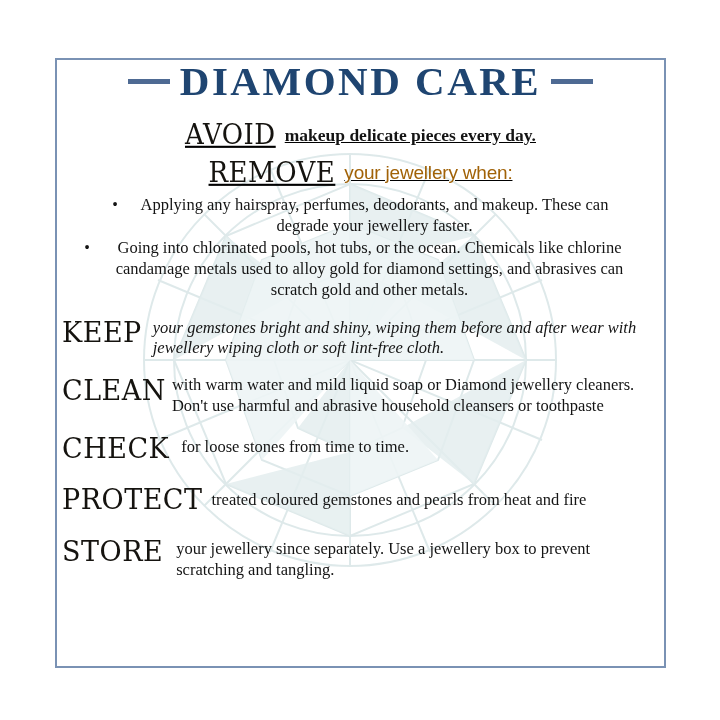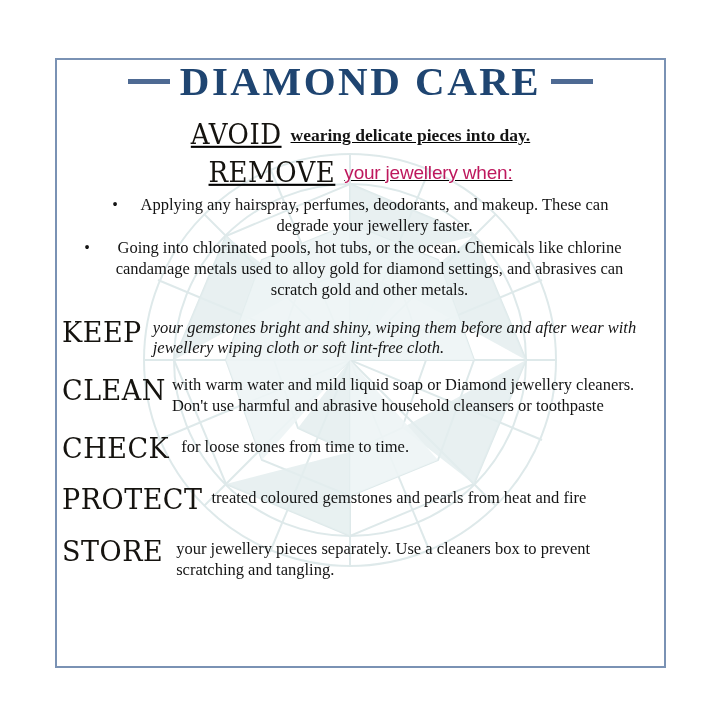--- a/index.html
+++ b/index.html
@@ -113,21 +113,21 @@
     font-size: 17.5px;
     color: #141414;
   }
 
   
   #remove-keyword { font-size: 26px; }
   #remove-text {
     font-family: "Liberation Sans", sans-serif;
     font-weight: 400;
     font-size: 19px;
-    color: #be185d;
+    color: #a16207;
     letter-spacing: -0.2px;
   }
   .remove-row { margin-top: 8px; }
   .avoid-row  { margin-top: 10px; }
 
   
   #bullets {
     margin-top: 7px;
     padding: 0 20px;
   }
@@ -176,21 +176,21 @@
     padding-right: 4px;
   }
 
   
   #row-keep    { margin-top: 16px; }
   #row-keep    .kw-body { padding-left: 11px; padding-top: 1px; font-style: italic; }
   #row-clean   { margin-top: 16px; justify-content: center; }
   #row-clean   .kw-body { padding-left: 6px; padding-top: 0px; }
   #row-check   { margin-top: 17px; align-items: center; }
   #row-check   .kw-body { padding-left: 12px; }
-  #row-protect { margin-top: 22px; }
+  #row-protect { margin-top: 22px; align-items: center; }
   #row-protect .kw-body { padding-left: 9px; padding-top: 4px; }
   #row-store   { margin-top: 23px; }
   #row-store   .kw-body { padding-left: 13px; padding-top: 3px; }
 </style>
 </head>
 <body>
 
 <div id="watermark">
   <svg viewBox="0 0 440 480" xmlns="http://www.w3.org/2000/svg">
     <g fill="none" stroke="#dbe7e8" stroke-width="2" opacity="0.9">
@@ -235,21 +235,21 @@
 
   <div class="title-row">
     <span class="title-dash"></span>
     <h1 id="page-title">DIAMOND CARE</h1>
     <span class="title-dash"></span>
   </div>
 
 
   <div class="centered-line avoid-row">
     <span class="kw" id="avoid-keyword">AVOID</span>
-    <span id="avoid-text">wearing delicate pieces into day.</span>
+    <span id="avoid-text">makeup delicate pieces every day.</span>
   </div>
 
   <div class="centered-line remove-row">
     <span class="kw" id="remove-keyword">REMOVE</span>
     <span id="remove-text">your jewellery when:</span>
   </div>
 
   <div id="bullets">
     <div class="bullet-item b1">
       <span class="bullet-dot">•</span>
@@ -276,16 +276,16 @@
     <span class="kw-body">for loose stones from time to time.</span>
   </div>
 
   <div class="kw-row" id="row-protect">
     <span class="kw">PROTECT</span>
     <span class="kw-body">treated coloured gemstones and pearls from heat and fire</span>
   </div>
 
   <div class="kw-row" id="row-store">
     <span class="kw">STORE</span>
-    <span class="kw-body">your jewellery pieces separately. Use a cleaners box to prevent scratching and tangling.</span>
+    <span class="kw-body">your jewellery since separately. Use a jewellery box to prevent scratching and tangling.</span>
   </div>
 
 </div>
 
 </body></html>

